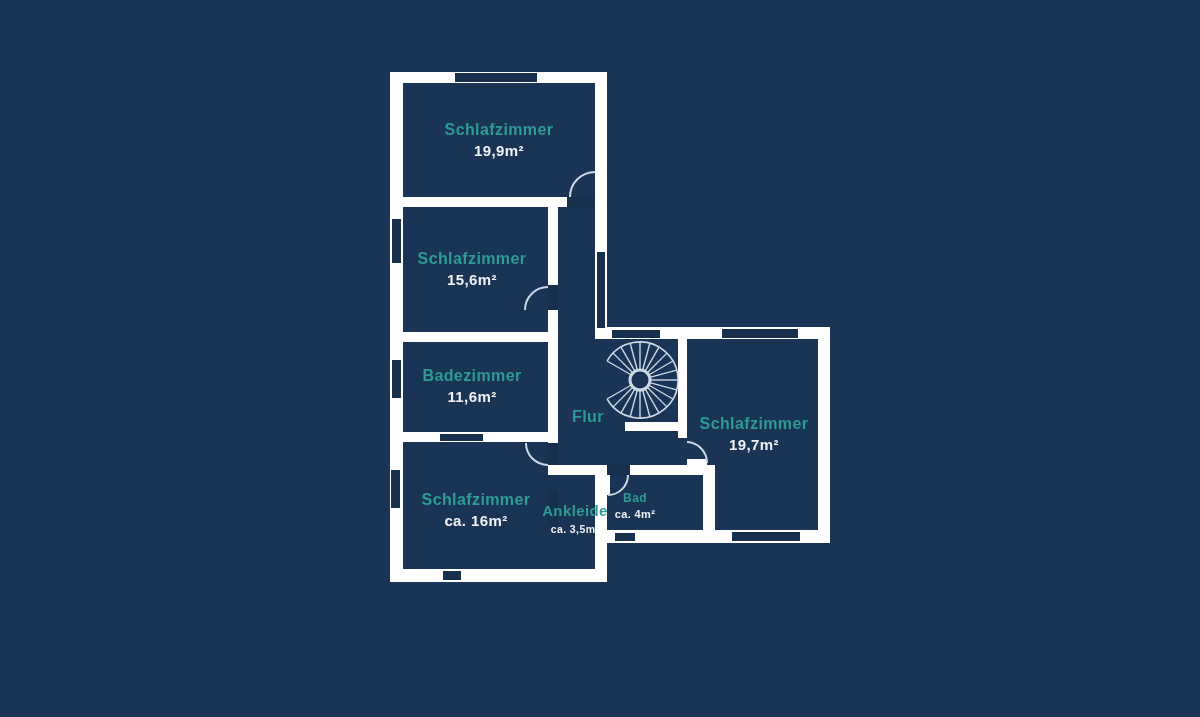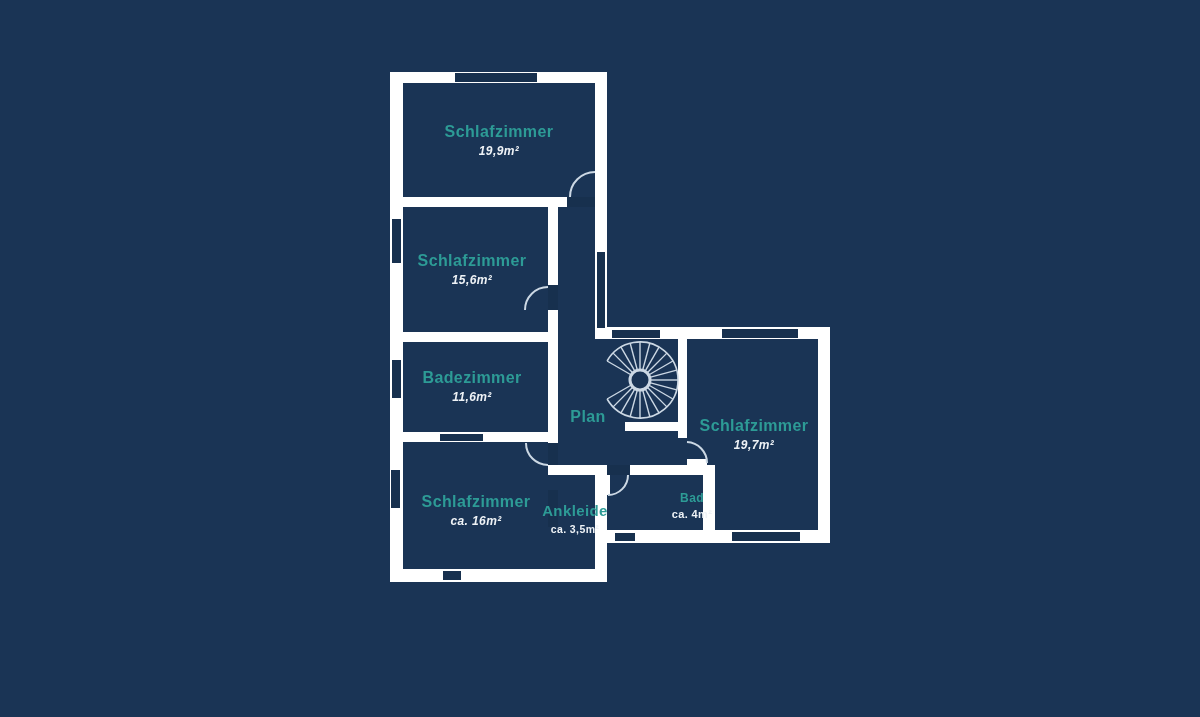--- a/index.html
+++ b/index.html
@@ -12,21 +12,21 @@
   .opening{position:absolute;background:#17304e;z-index:3;}
   .leaf{position:absolute;background:#ffffff;z-index:4;}
   #plan-svg{position:absolute;left:0;top:0;z-index:5;pointer-events:none;}
   .room-label{
     position:absolute;z-index:6;text-align:center;white-space:nowrap;
     transform:translate(-50%,-50%);line-height:1.38;
   }
   .room-label .rname{color:#2d9b96;font-weight:bold;letter-spacing:.4px;display:block;}
   .room-label .rarea{color:#eef2f6;font-weight:bold;letter-spacing:.4px;display:block;}
   .room-label.lg .rname{font-size:16px;}
-  .room-label.lg .rarea{font-size:12px;font-style:italic;}
+  .room-label.lg .rarea{font-size:15px;}
   .room-label.sm .rname{font-size:12px;}
   .room-label.sm .rarea{font-size:11px;}
   .room-label.xs .rname{font-size:15px;}
   .room-label.xs .rarea{font-size:10.5px;}
   #disclaimer{
     position:absolute;left:604px;top:639px;transform:translate(-50%,-50%);
     color:#dce2ea;font-size:16px;letter-spacing:.2px;white-space:nowrap;z-index:6;
   }
 </style>
 </head>
@@ -115,25 +115,25 @@
         <span class="rarea">11,6m²</span>
       </div>
       <div class="room-label lg" style="left: 476px; top: 510px;">
         <span class="rname">Schlafzimmer</span>
         <span class="rarea">ca. 16m²</span>
       </div>
       <div class="room-label xs" style="left: 575px; top: 519px;">
         <span class="rname">Ankleide</span>
         <span class="rarea">ca. 3,5m²</span>
       </div>
-      <div class="room-label sm" style="left: 692px; top: 506px; text-align: center;">
+      <div class="room-label sm" style="left: 635px; top: 506px; text-align: center;">
         <span class="rname">Bad</span>
         <span class="rarea">ca. 4m²</span>
       </div>
       <div class="room-label lg" style="left: 754px; top: 434px;">
         <span class="rname">Schlafzimmer</span>
         <span class="rarea">19,7m²</span>
       </div>
       <div class="room-label lg" style="left: 588px; top: 417px;">
-        <span class="rname">Plan</span>
+        <span class="rname">Flur</span>
       </div>
     </div>
 </div>
 
 </body></html>

